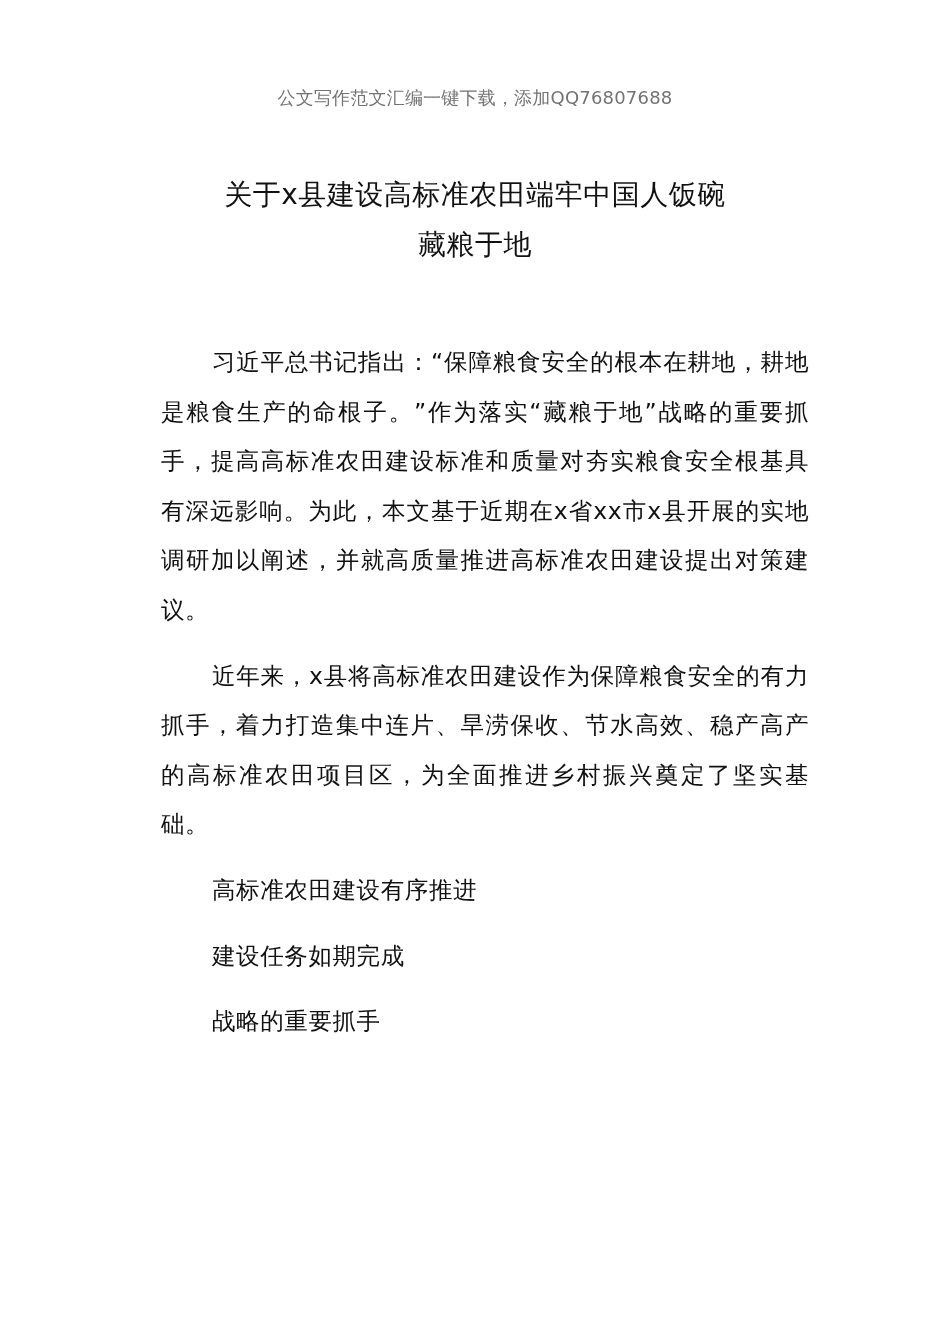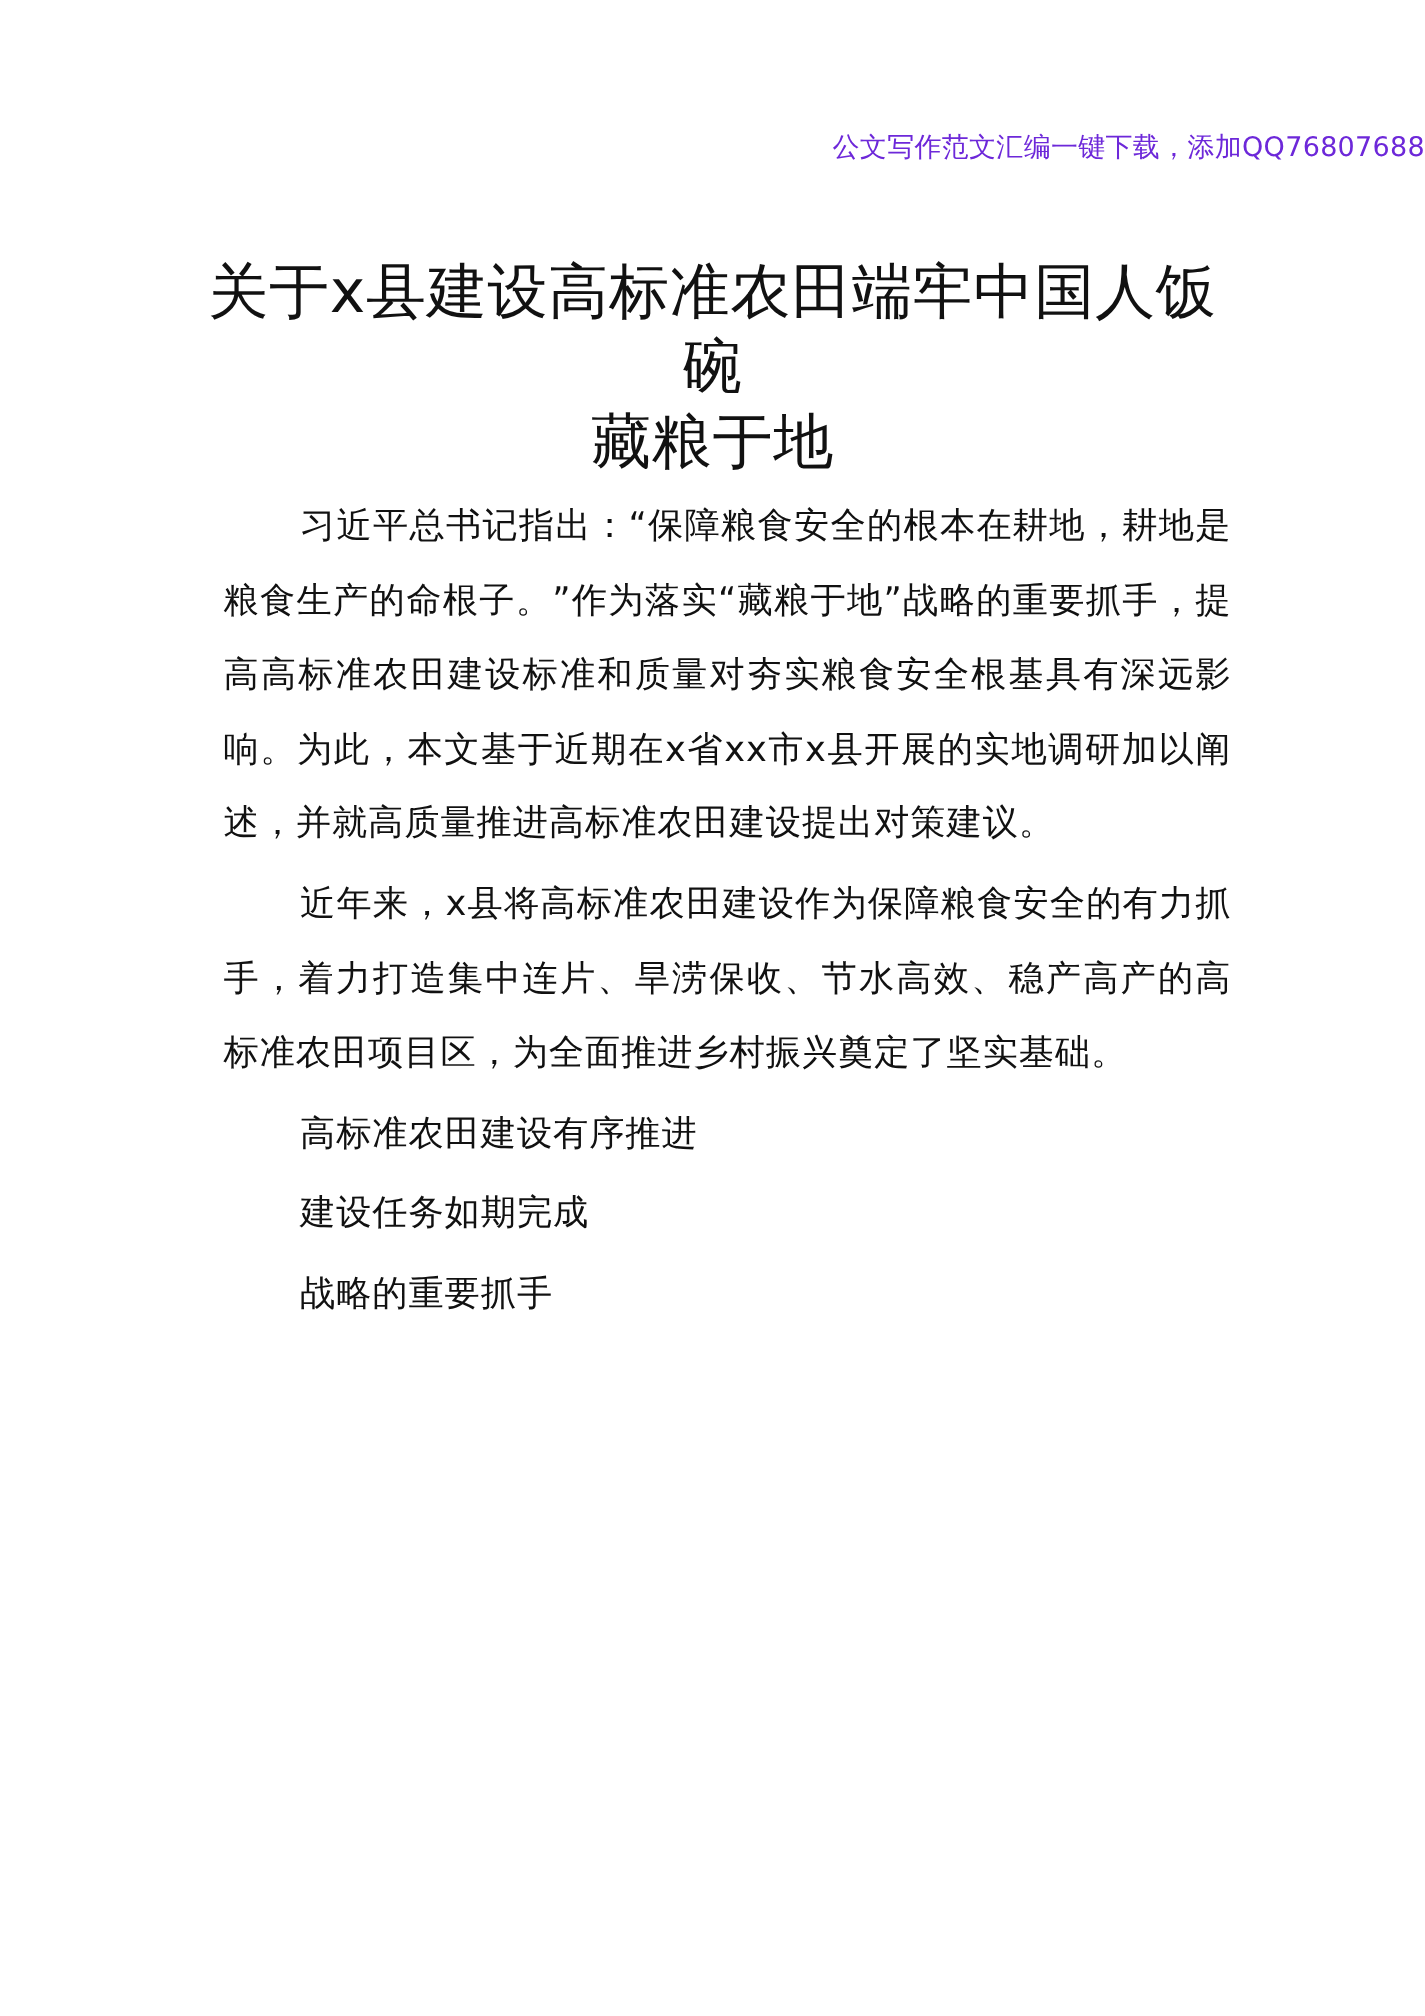--- a/index.html
+++ b/index.html
@@ -1,23 +1,23 @@
 <!DOCTYPE html>
 <html><head>
   <meta charset="utf-8">
   <style>
     html, body { margin: 0; padding: 0; background: #ffffff; }
     body { width: 950px; height: 1344px; position: relative; overflow: hidden;
            font-family: "DejaVu Sans", "Liberation Sans", sans-serif; color: #111111; }
-    .banner { position: absolute; top: 86px; left: 0; width: 950px; text-align: right;
-              font-size: 18px; color: #6d28d9; letter-spacing: 0.2px; }
+    .banner { position: absolute; top: 86px; left: 0; width: 950px; text-align: center;
+              font-size: 18px; color: #737373; letter-spacing: 0.2px; }
     .title { position: absolute; top: 170px; left: 120px; width: 710px; text-align: center;
-             font-size: 40px; line-height: 50px; color: #111; letter-spacing: 0.5px; }
+             font-size: 28px; line-height: 50px; color: #111; letter-spacing: 0.5px; }
     .body-text { position: absolute; top: 322px; left: 145px; width: 680px; }
-    .para { margin: 4px; font-size: 23.5px; line-height: 49.6px; text-align: justify;
+    .para { margin: 16px; font-size: 23.5px; line-height: 49.6px; text-align: justify;
             text-align-last: left; letter-spacing: 0.6px; }
     .indent { text-indent: 51px; }
   </style>
 </head>
 <body>
 
 <div class="banner">公文写作范文汇编一键下载，添加QQ76807688</div>
 
 <div class="title">
   <div>关于x县建设高标准农田端牢中国人饭碗</div>

